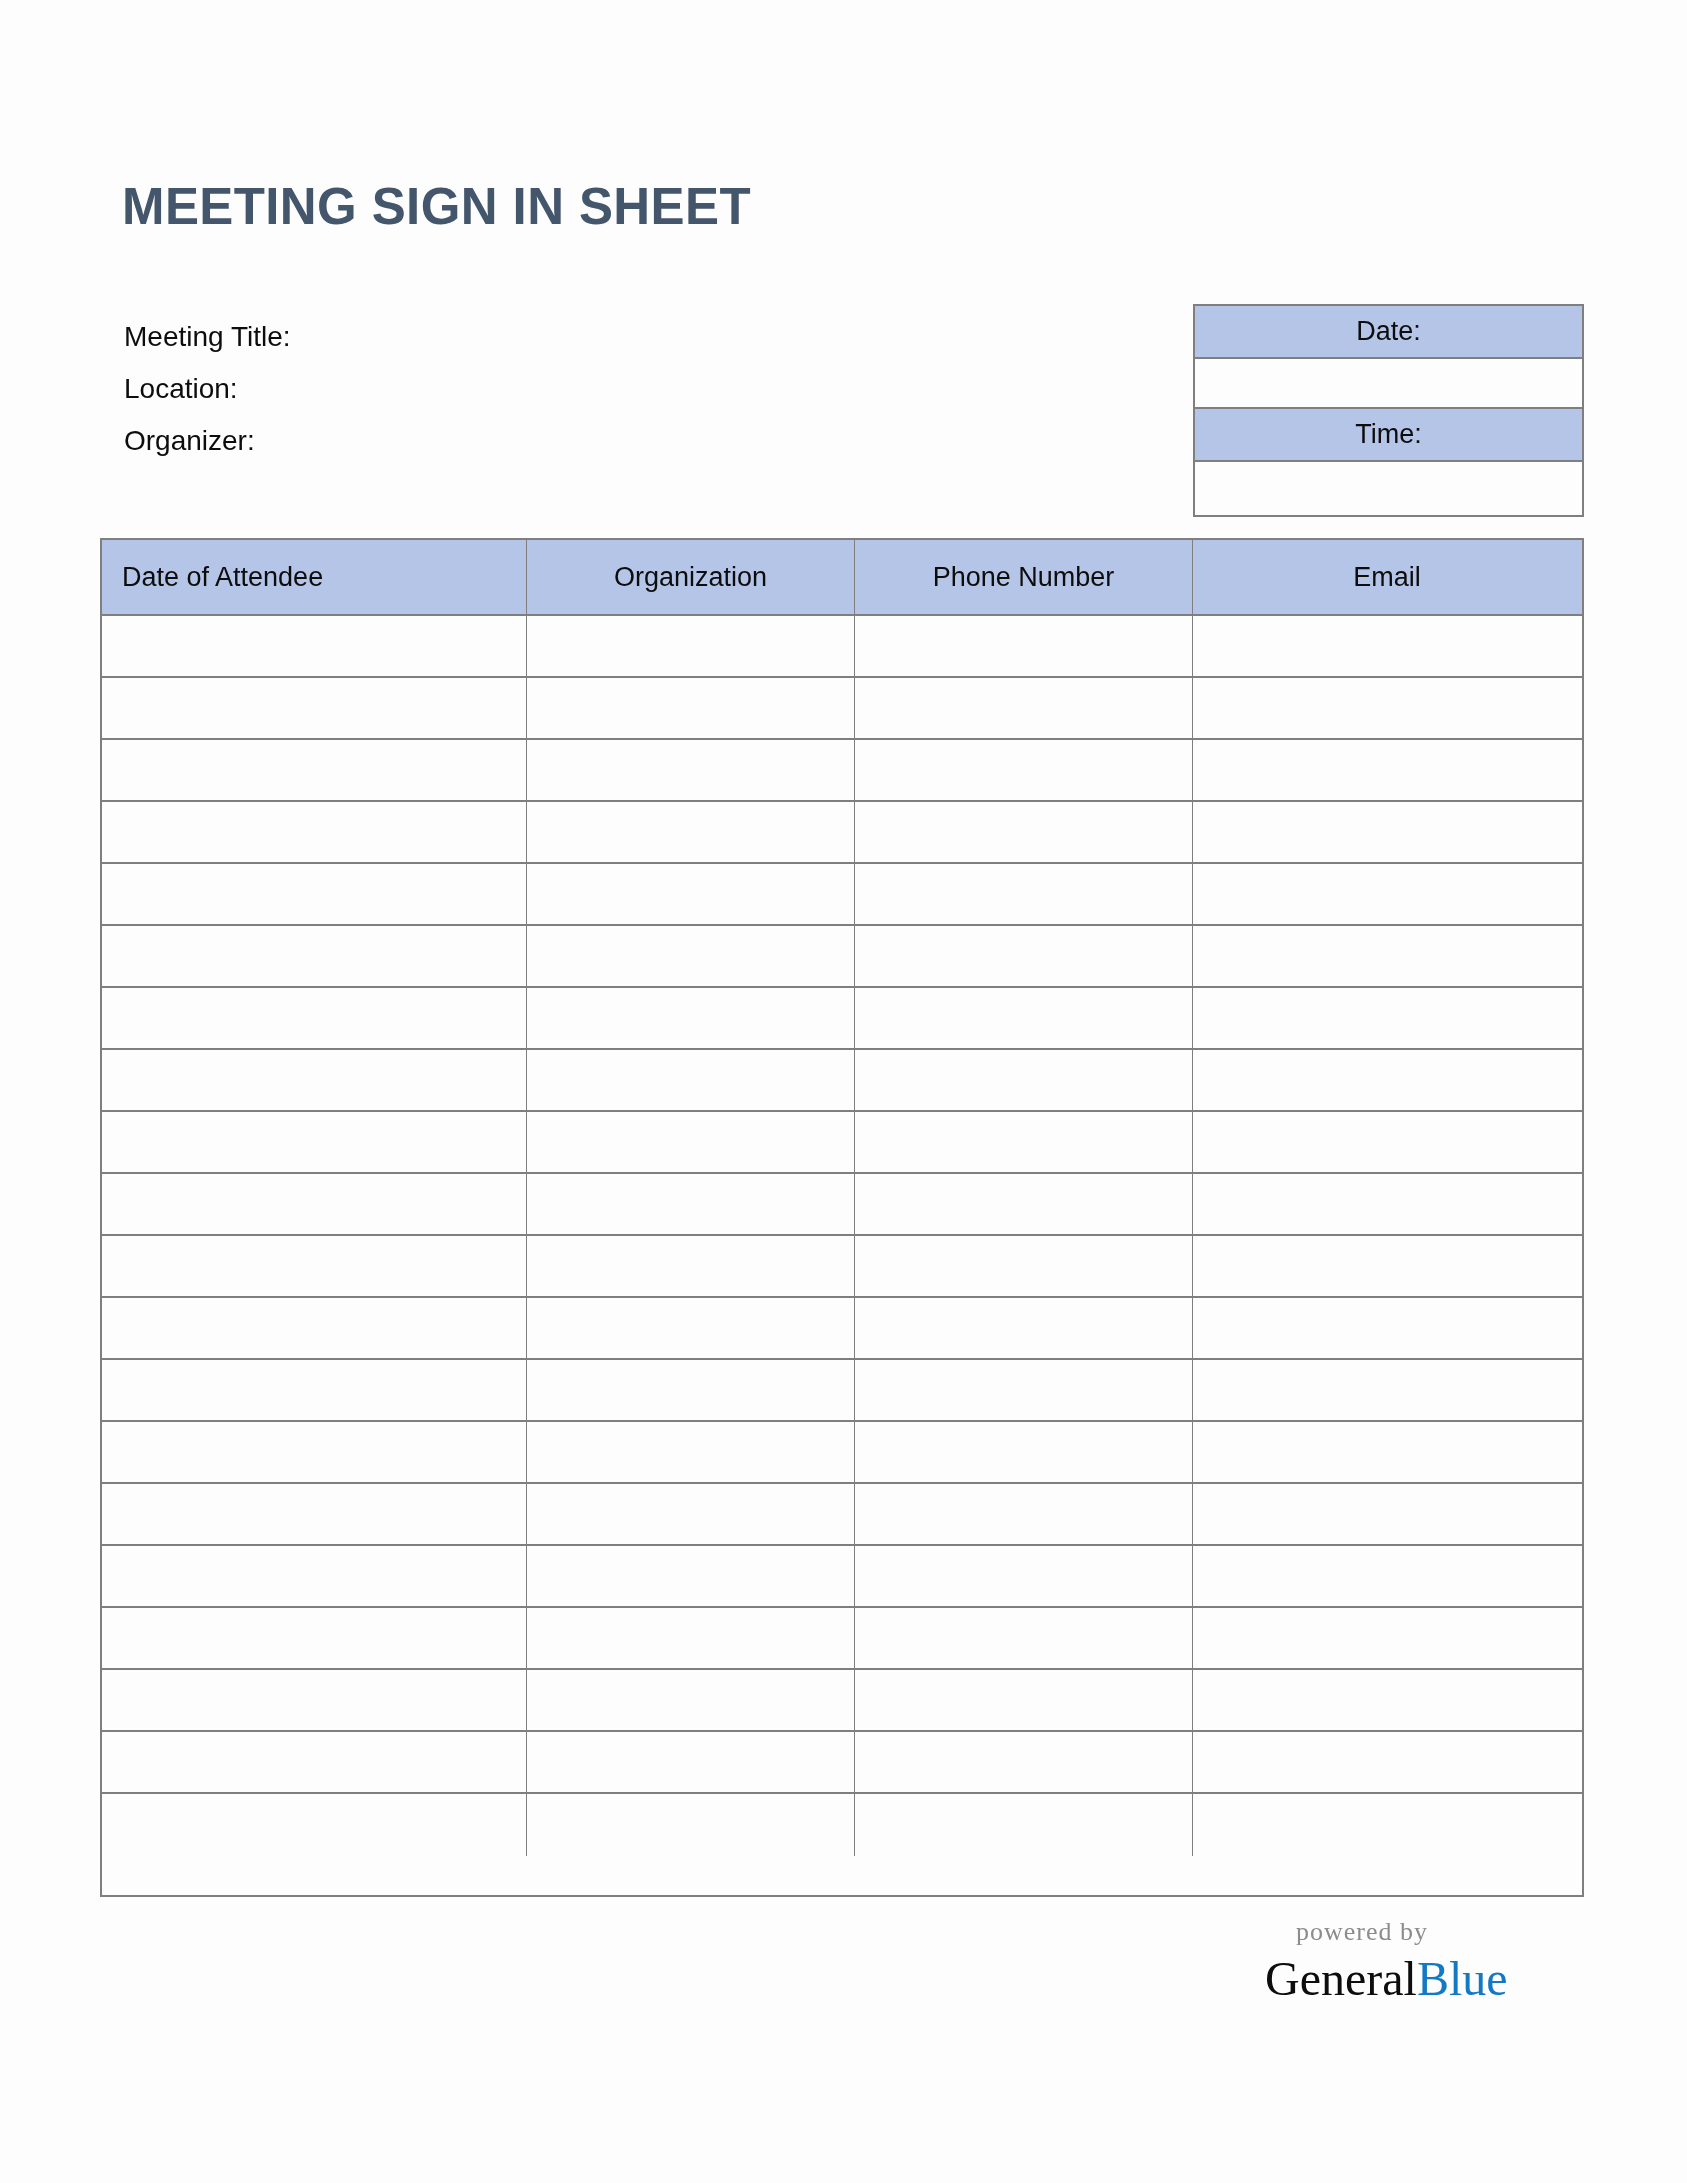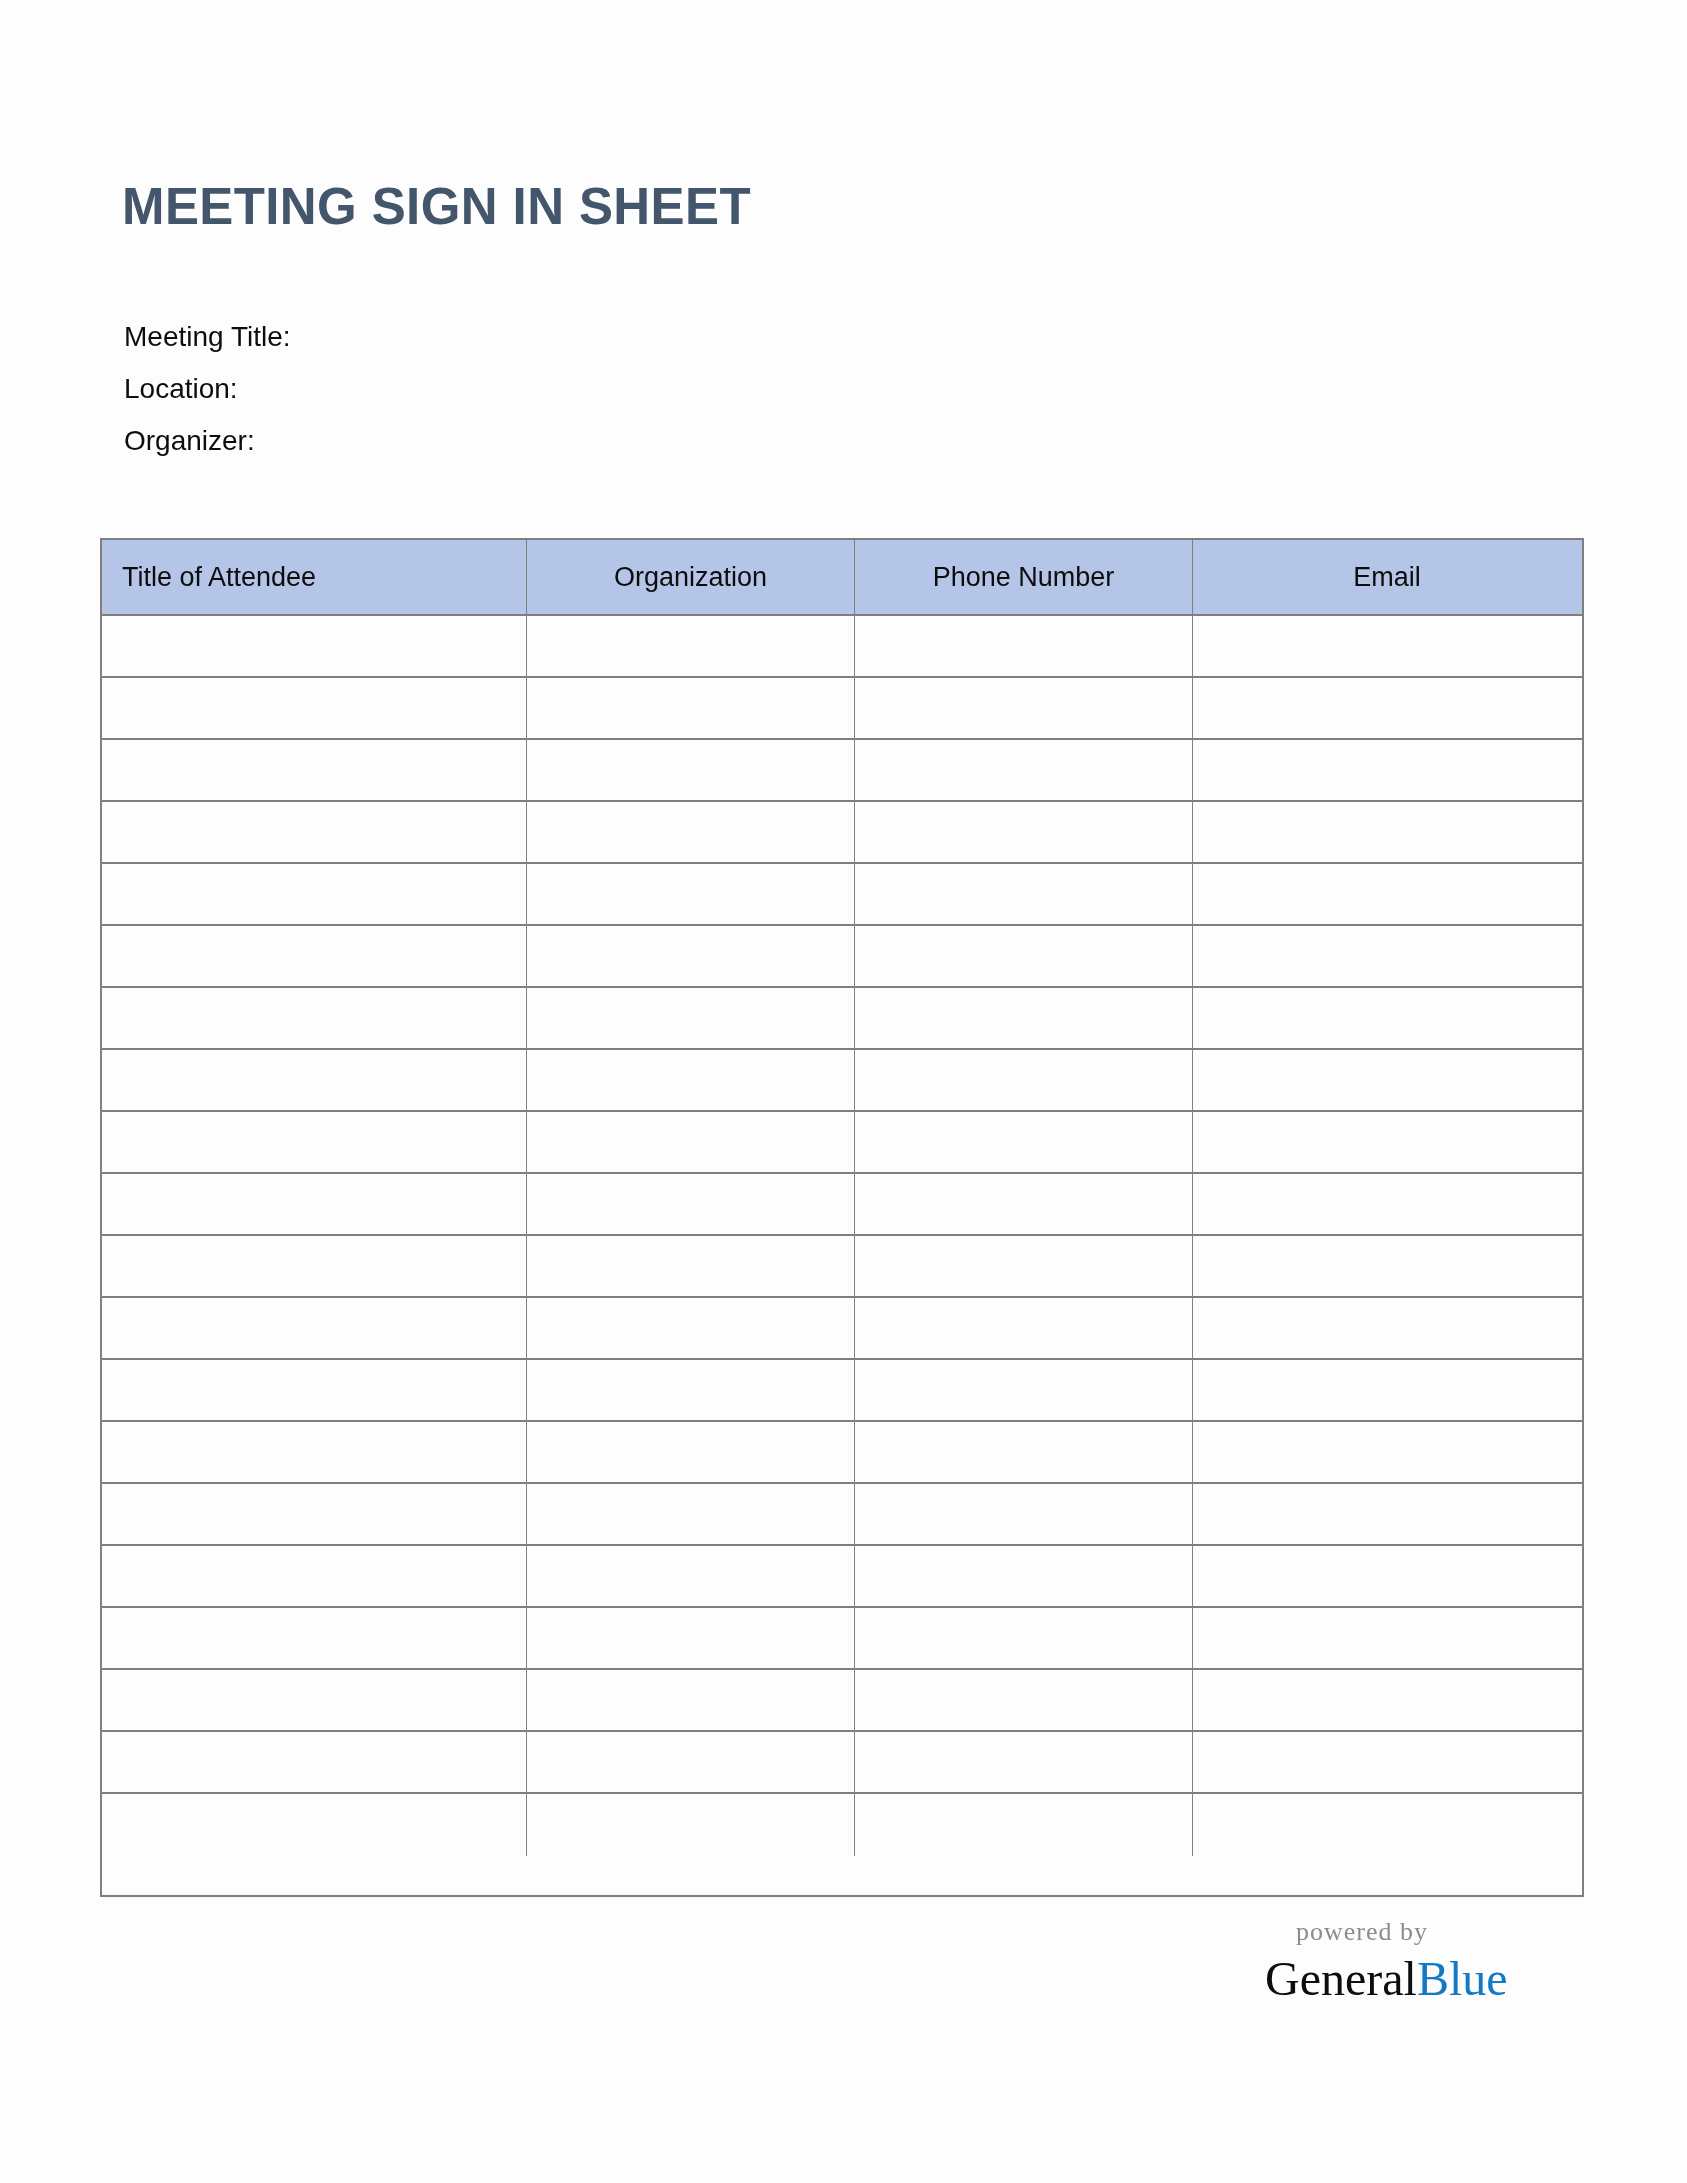--- a/index.html
+++ b/index.html
@@ -153,25 +153,31 @@
 <div class="page">
 
   <div class="doc-title">MEETING SIGN IN SHEET</div>
 
   <div class="meta-labels">
     <div class="meta-label">Meeting Title:</div>
     <div class="meta-label">Location:</div>
     <div class="meta-label">Organizer:</div>
   </div>
 
+  <div class="dt-box">
+    <div class="dt-cell filled sep-bottom">Date:</div>
+    <div class="dt-cell blank sep-bottom"></div>
+    <div class="dt-cell filled sep-bottom">Time:</div>
+    <div class="dt-cell blank"></div>
+  </div>
 
   <div class="attendee-table">
 
     <div class="tbl-row header-row">
-      <div class="cell c0">Title of Attendee</div>
+      <div class="cell c0">Date of Attendee</div>
       <div class="cell c1">Organization</div>
       <div class="cell c2">Phone Number</div>
       <div class="cell c3">Email</div>
     </div>
 
     <div id="table-body">
         <div class="tbl-row body-row">
           <div class="cell c0"></div>
           <div class="cell c1"></div>
           <div class="cell c2"></div>

